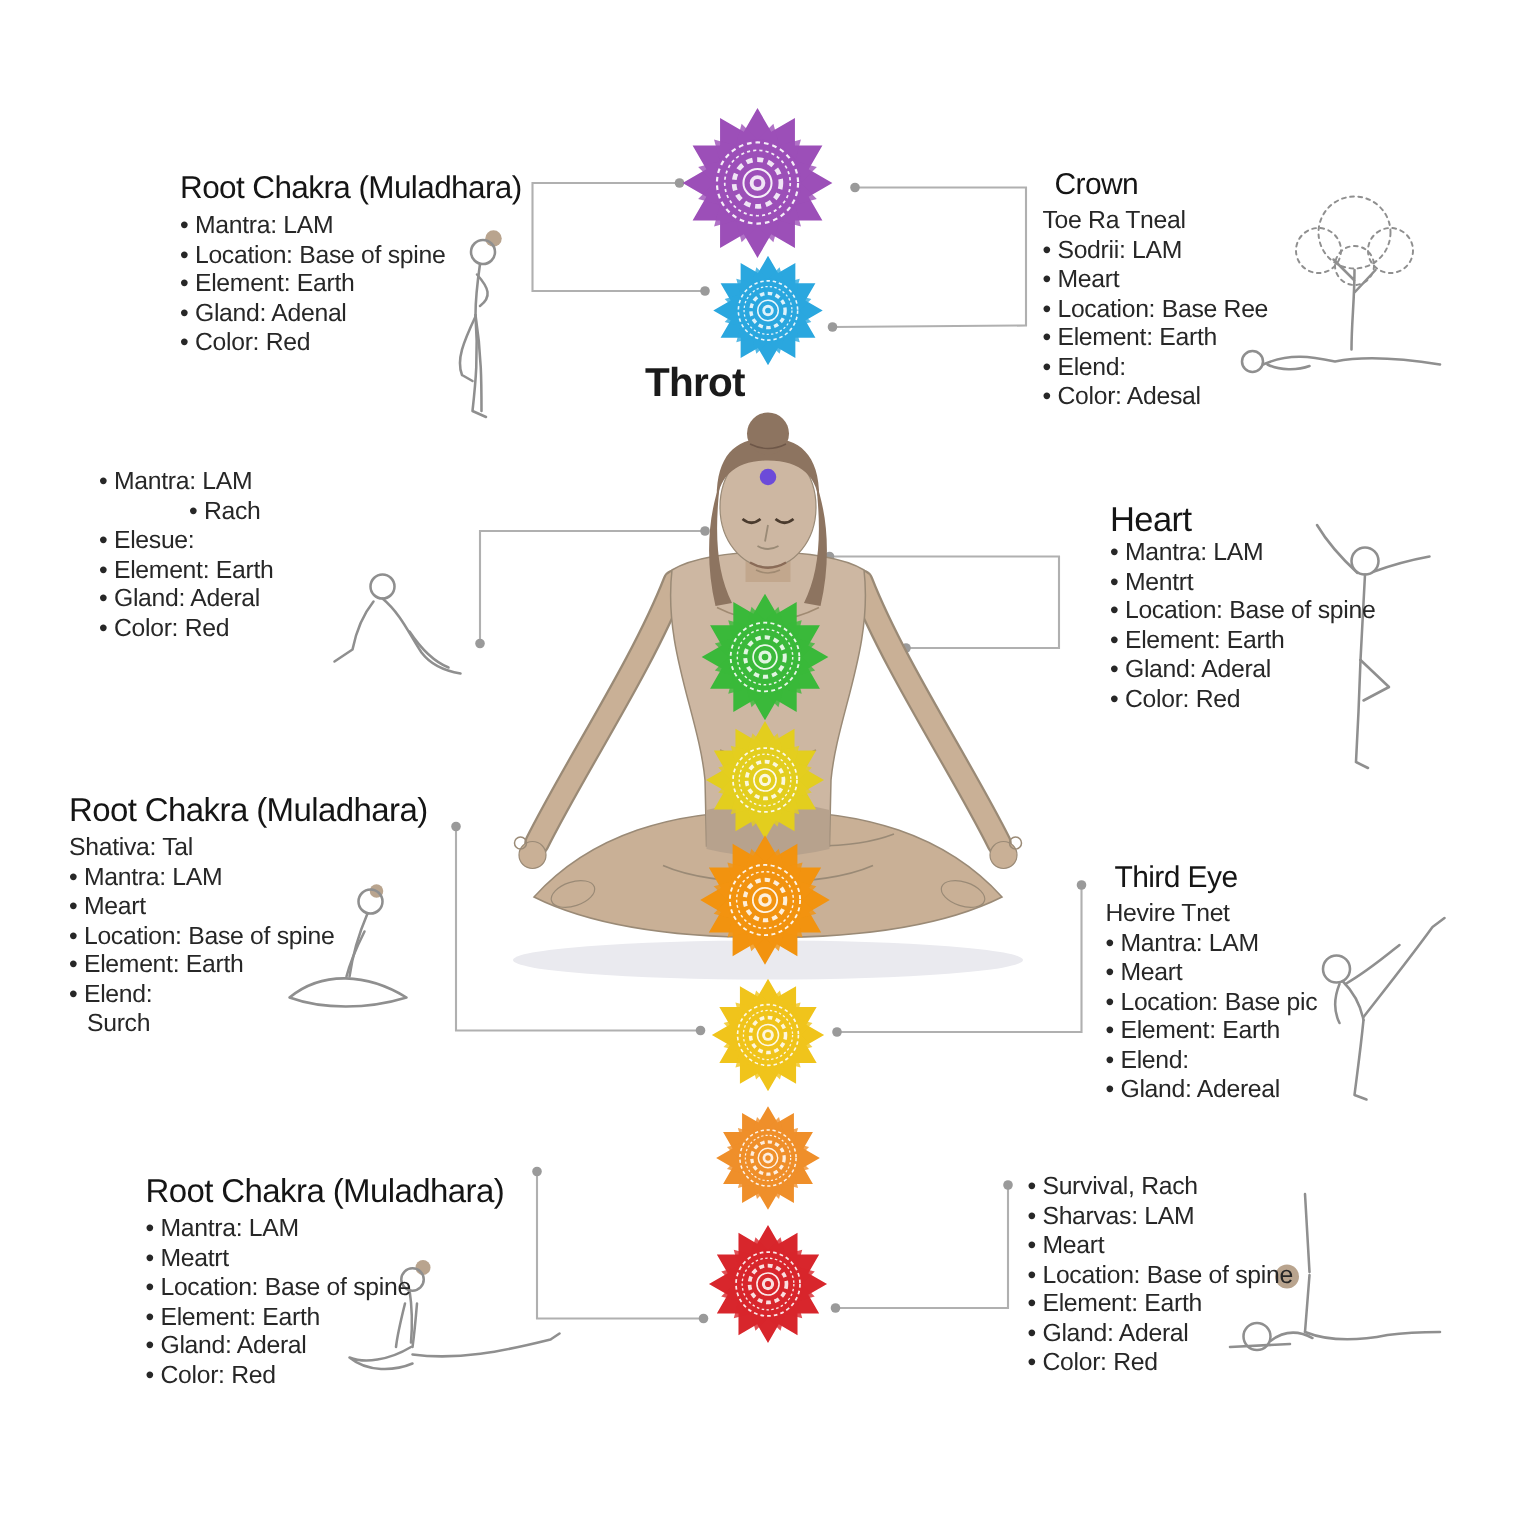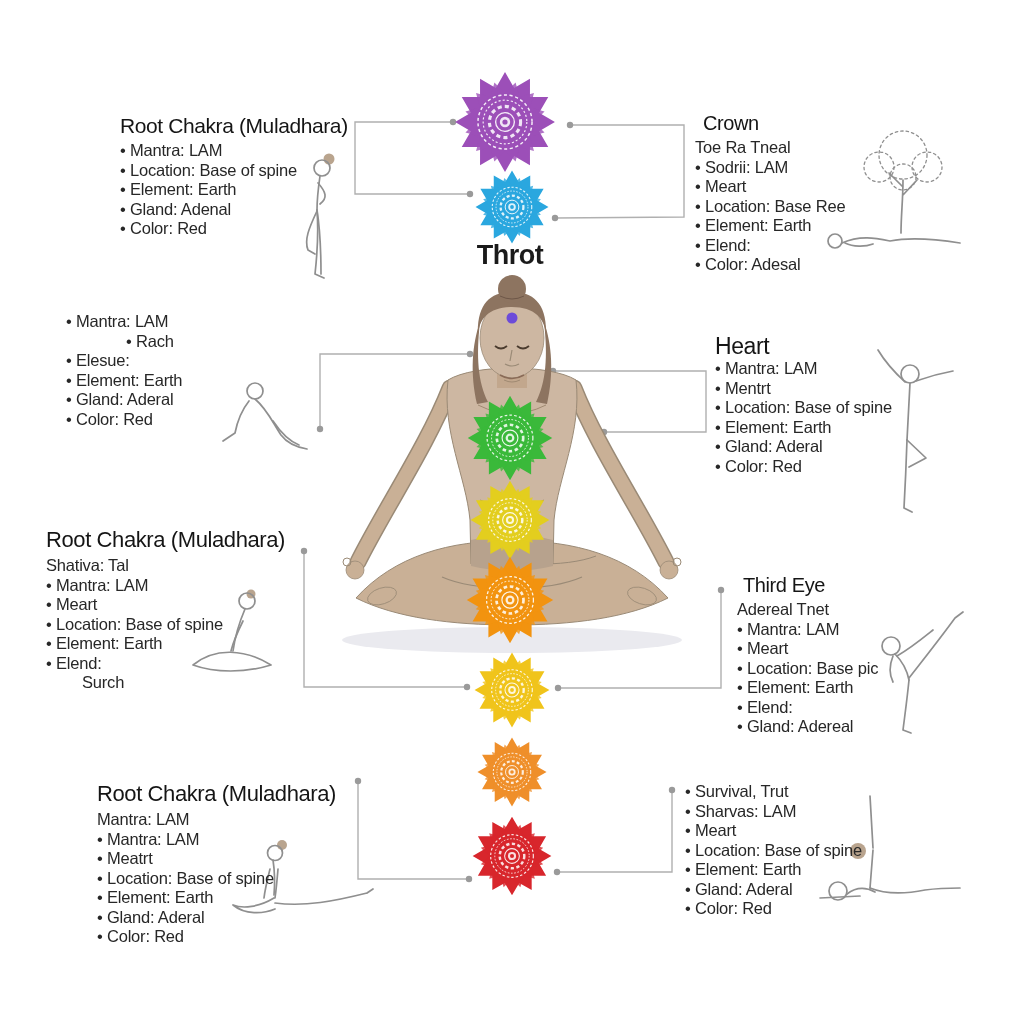--- a/index.html
+++ b/index.html
@@ -10,33 +10,33 @@
   .block{position:absolute}
   .btitle{
     font-weight:400;font-size:21px;line-height:1.1;color:#151515;
     letter-spacing:-0.4px;margin-bottom:4px;white-space:nowrap;
   }
   .t22{font-size:22px}.t23{font-size:23px}.t24{font-size:20px}
   .line{
     font-size:16.5px;line-height:19.5px;color:#272727;
     letter-spacing:-0.2px;white-space:nowrap;
   }
-  .ind1{margin-left:36px}
+  .ind1{margin-left:12px}
   .ind2{margin-left:60px}
   .mandala{position:absolute}
   .overlay{position:absolute;left:0;top:0;z-index:0}
   .figure{position:absolute;z-index:1}
   .mandala{z-index:2}
   .block{z-index:3}
   .pose{position:absolute;z-index:2}
   .pose path,.pose circle,.pose ellipse{stroke:#8F8F8F;stroke-width:1.7;fill:none;stroke-linecap:round;stroke-linejoin:round}
   .pose .fillhair{fill:#B9A48E;stroke:none}
   .pose .dashed{stroke-dasharray:2.5 3;stroke-width:1.3}
   .center-label{
-    position:absolute;left:430px;top:240px;width:160px;text-align:center;
+    position:absolute;left:430px;top:240px;width:160px;text-align:left;
     font-weight:700;font-size:27px;letter-spacing:-0.5px;color:#1a1a1a;z-index:3;
   }
 </style>
 </head>
 <body>
 
 <svg width="0" height="0" style="position:absolute" aria-hidden="true">
   <defs>
     <symbol id="mandala" viewBox="-50 -50 100 100">
       <path fill="currentColor" d="M48,0 32.8,8.8 41.6,24 24,24 24,41.6 8.8,32.8 0,48 -8.8,32.8 -24,41.6 -24,24 -41.6,24 -32.8,8.8 -48,0 -32.8,-8.8 -41.6,-24 -24,-24 -24,-41.6 -8.8,-32.8 0,-48 8.8,-32.8 24,-41.6 24,-24 41.6,-24 32.8,-8.8 Z"></path>
@@ -175,21 +175,21 @@
 
 <div class="block" style="left:66px;top:312px">
   <div class="line">• Mantra: LAM</div>
   <div class="line ind2">• Rach</div>
   <div class="line">• Elesue:</div>
   <div class="line">• Element: Earth</div>
   <div class="line">• Gland: Aderal</div>
   <div class="line">• Color: Red</div>
 </div>
 
-<div class="block" style="left:715px;top:334px">
+<div class="block" style="left:740px;top:334px">
   <div class="btitle t23" style="margin-bottom:0">Heart</div>
   <div class="line">• Mantra: LAM</div>
   <div class="line">• Mentrt</div>
   <div class="line">• Location: Base of spine</div>
   <div class="line">• Element: Earth</div>
   <div class="line">• Gland: Aderal</div>
   <div class="line">• Color: Red</div>
 </div>
 
 <div class="block" style="left:46px;top:528px">
@@ -198,42 +198,41 @@
   <div class="line">• Mantra: LAM</div>
   <div class="line">• Meart</div>
   <div class="line">• Location: Base of spine</div>
   <div class="line">• Element: Earth</div>
   <div class="line">• Elend:</div>
   <div class="line ind1">Surch</div>
 </div>
 
 <div class="block" style="left:737px;top:574px">
   <div class="btitle t24" style="margin-left:6px">Third Eye</div>
-  <div class="line">Adereal Tnet</div>
+  <div class="line">Hevire Tnet</div>
   <div class="line">• Mantra: LAM</div>
   <div class="line">• Meart</div>
   <div class="line">• Location: Base pic</div>
   <div class="line">• Element: Earth</div>
   <div class="line">• Elend:</div>
   <div class="line">• Gland: Adereal</div>
 </div>
 
 <div class="block" style="left:97px;top:782px">
   <div class="btitle t22">Root Chakra (Muladhara)</div>
-  <div class="line">Mantra: LAM</div>
   <div class="line">• Mantra: LAM</div>
   <div class="line">• Meatrt</div>
   <div class="line">• Location: Base of spine</div>
   <div class="line">• Element: Earth</div>
   <div class="line">• Gland: Aderal</div>
   <div class="line">• Color: Red</div>
 </div>
 
 <div class="block" style="left:685px;top:782px">
-  <div class="line">• Survival, Trut</div>
+  <div class="line">• Survival, Rach</div>
   <div class="line">• Sharvas: LAM</div>
   <div class="line">• Meart</div>
   <div class="line">• Location: Base of spine</div>
   <div class="line">• Element: Earth</div>
   <div class="line">• Gland: Aderal</div>
   <div class="line">• Color: Red</div>
 </div>
 
 <svg class="pose" style="left:272px;top:148px" width="90" height="140" viewBox="0 0 90 140">
   <circle class="fillhair" cx="57" cy="11" r="5.5"></circle>

